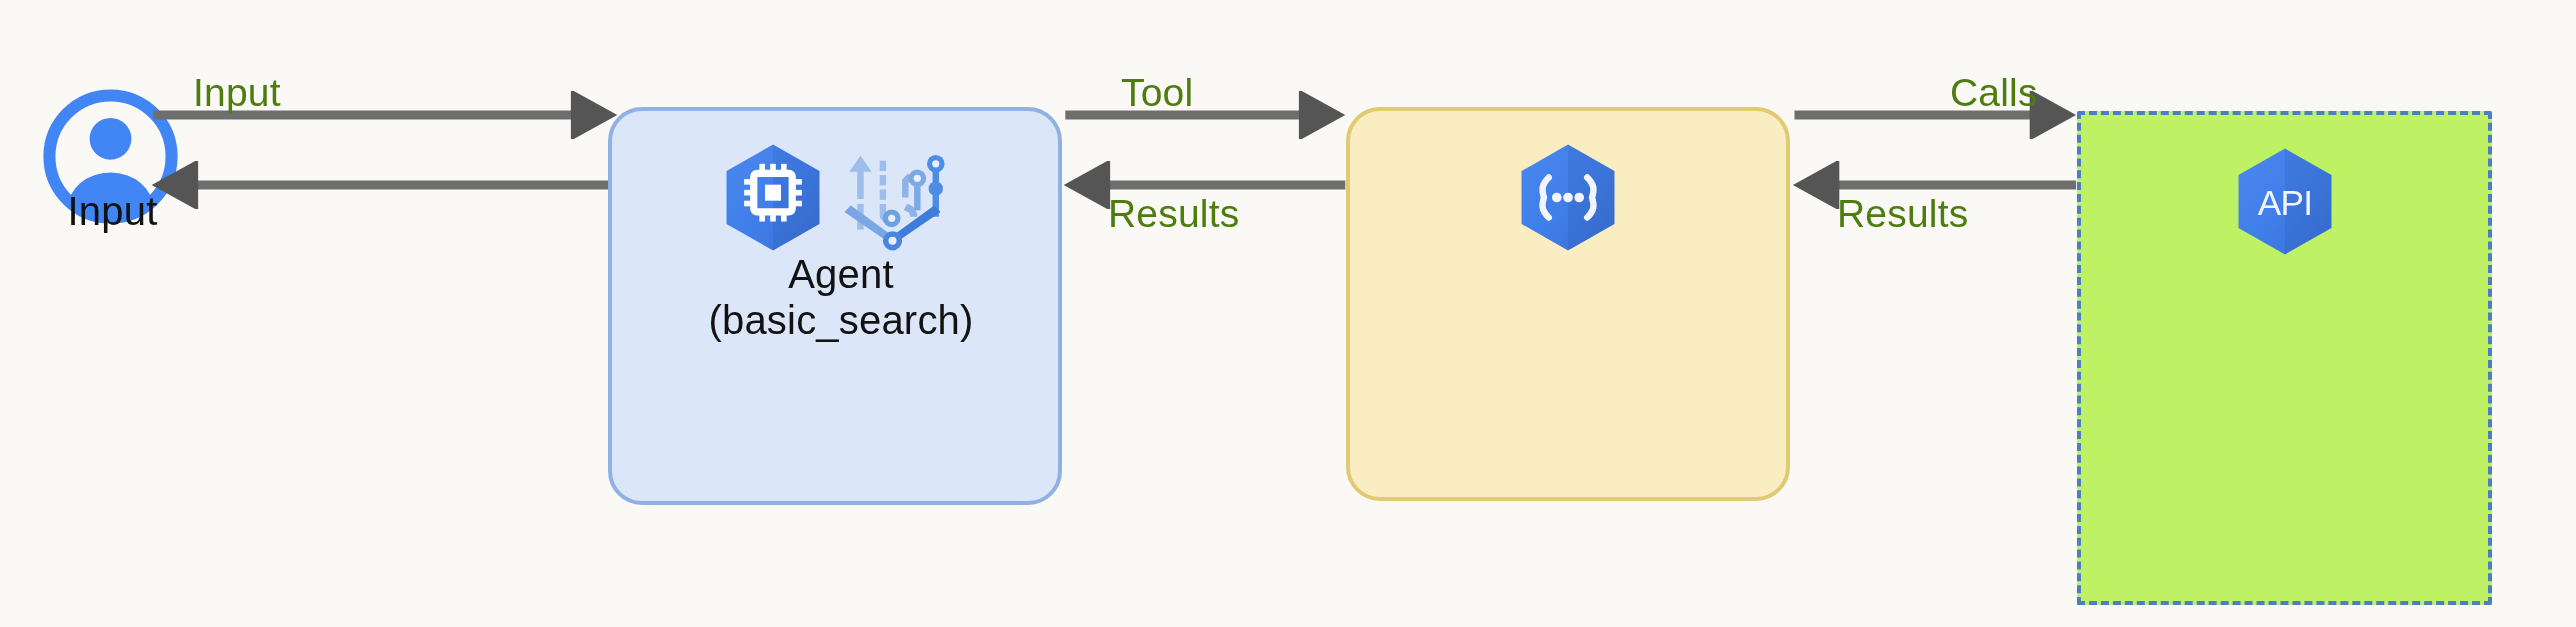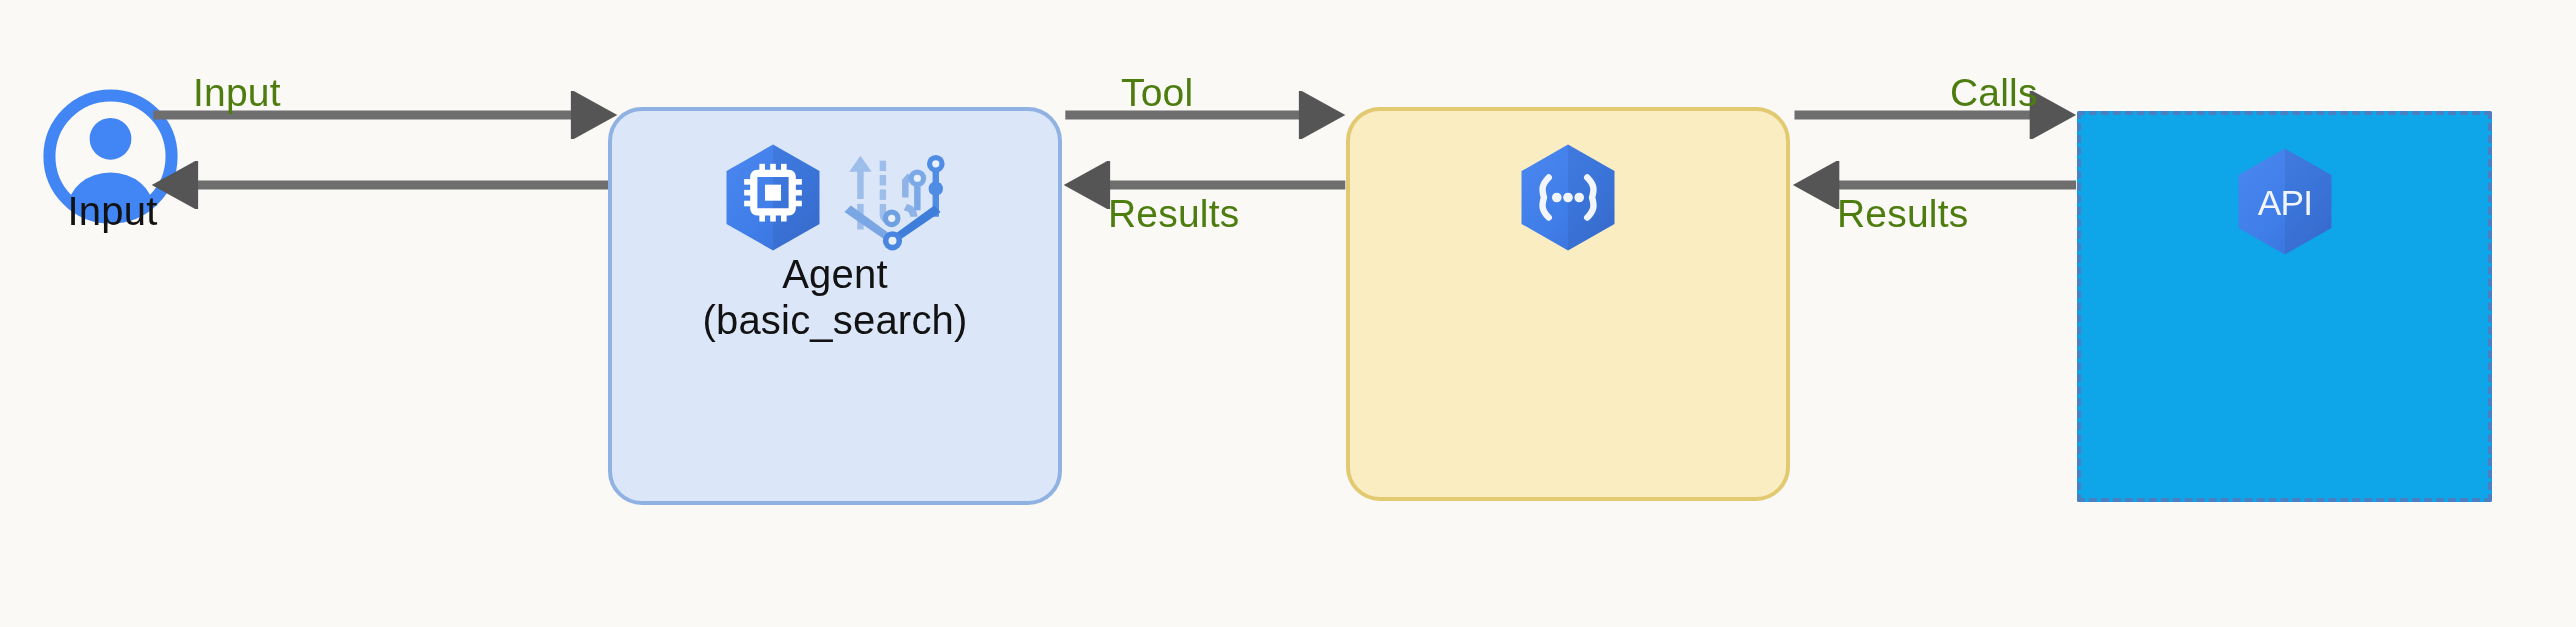--- a/index.html
+++ b/index.html
@@ -69,40 +69,41 @@
     width: 444px;
     height: 394px;
     background: #fbedc2;
     border: 4px solid #e2ca72;
     border-radius: 34px;
   }
   #api-box {
     left: 2077px;
     top: 111px;
     width: 415px;
-    height: 391px;
-    background: #0ea5e9;
+    height: 494px;
+    background: #bef264;
     border: 4.8px dashed #4b7fc1;
     border-radius: 1.6px;
   }
   .box-icons {
     position: absolute;
     top: 37px;
     left: 0;
     right: 0;
     display: flex;
     align-items: center;
     justify-content: center;
     gap: 14.5px;
     height: 101px;
   }
   #agent-label {
     left: 608px;
     top: 252px;
     width: 454px;
+    padding-left: 6px;
   }
   #tool-label {
     left: 1346px;
     top: 252px;
     width: 444px;
   }
   #api-label {
     left: 2077px;
     top: 252px;
     width: 415px;

